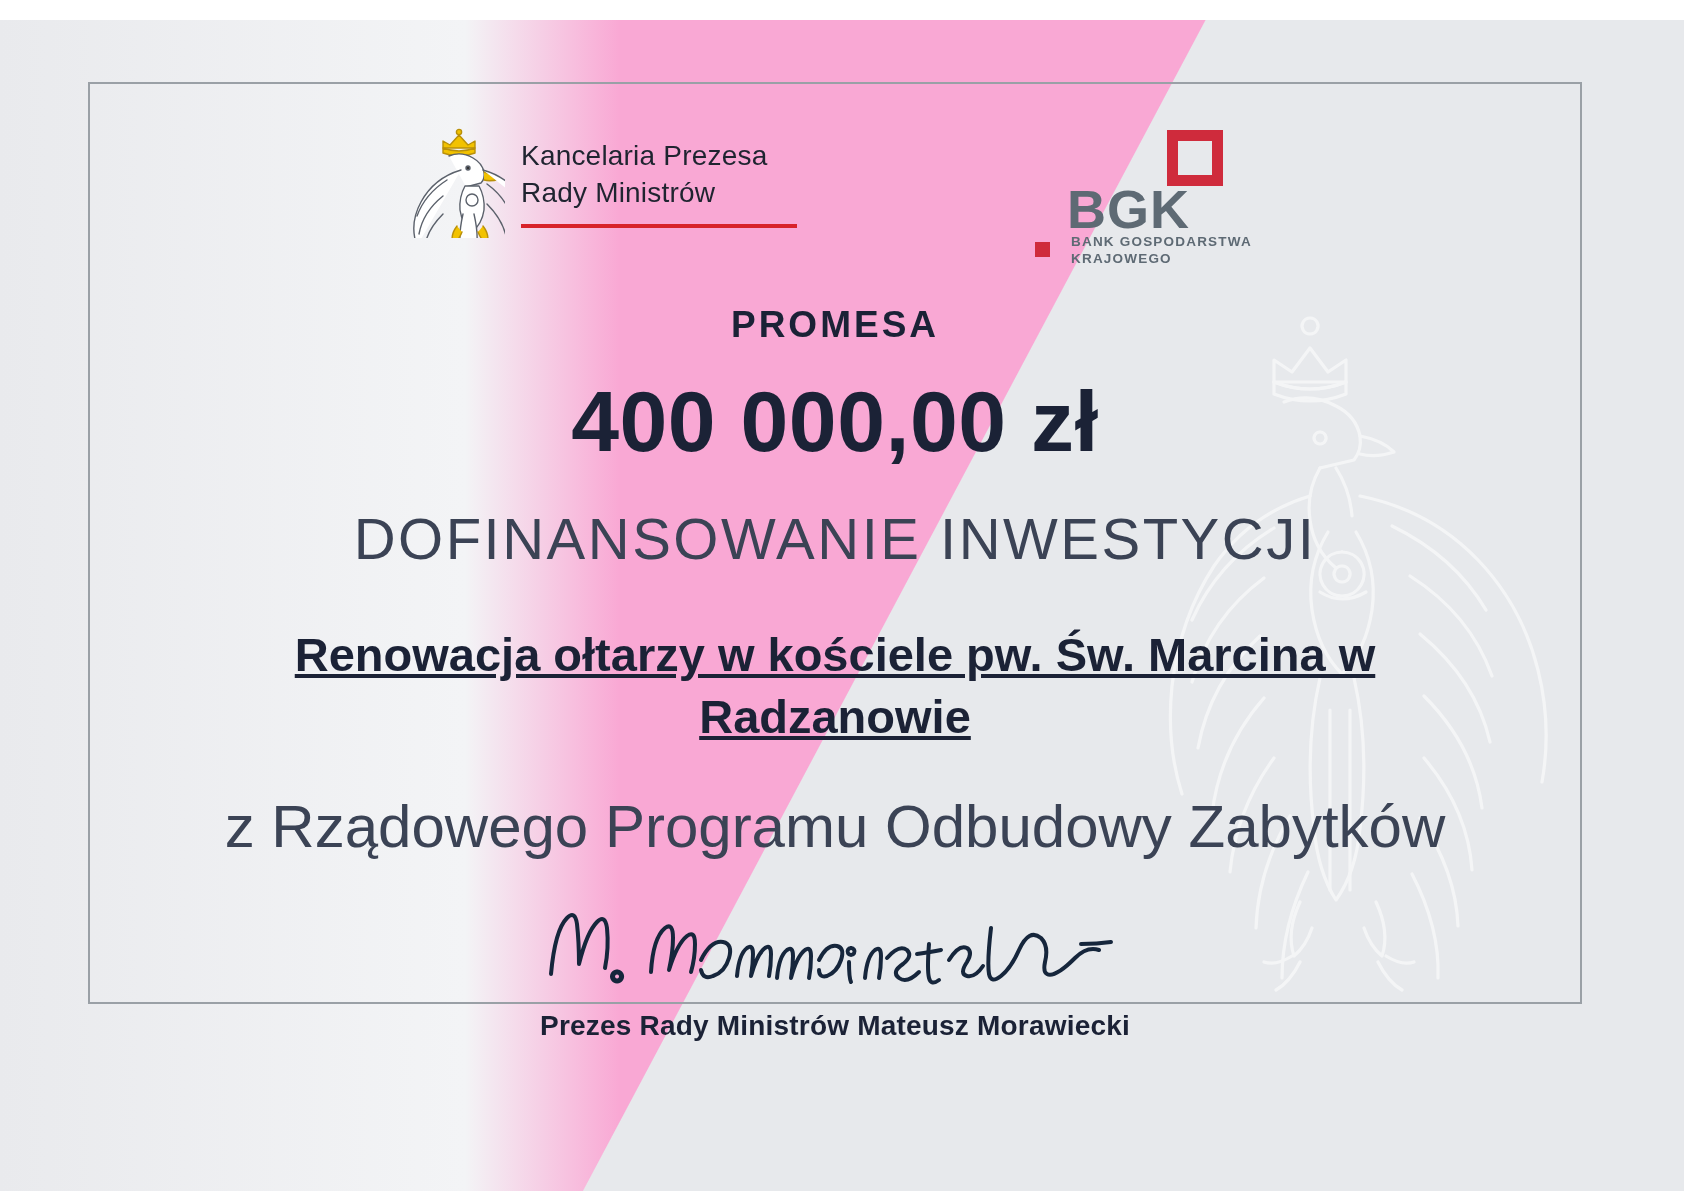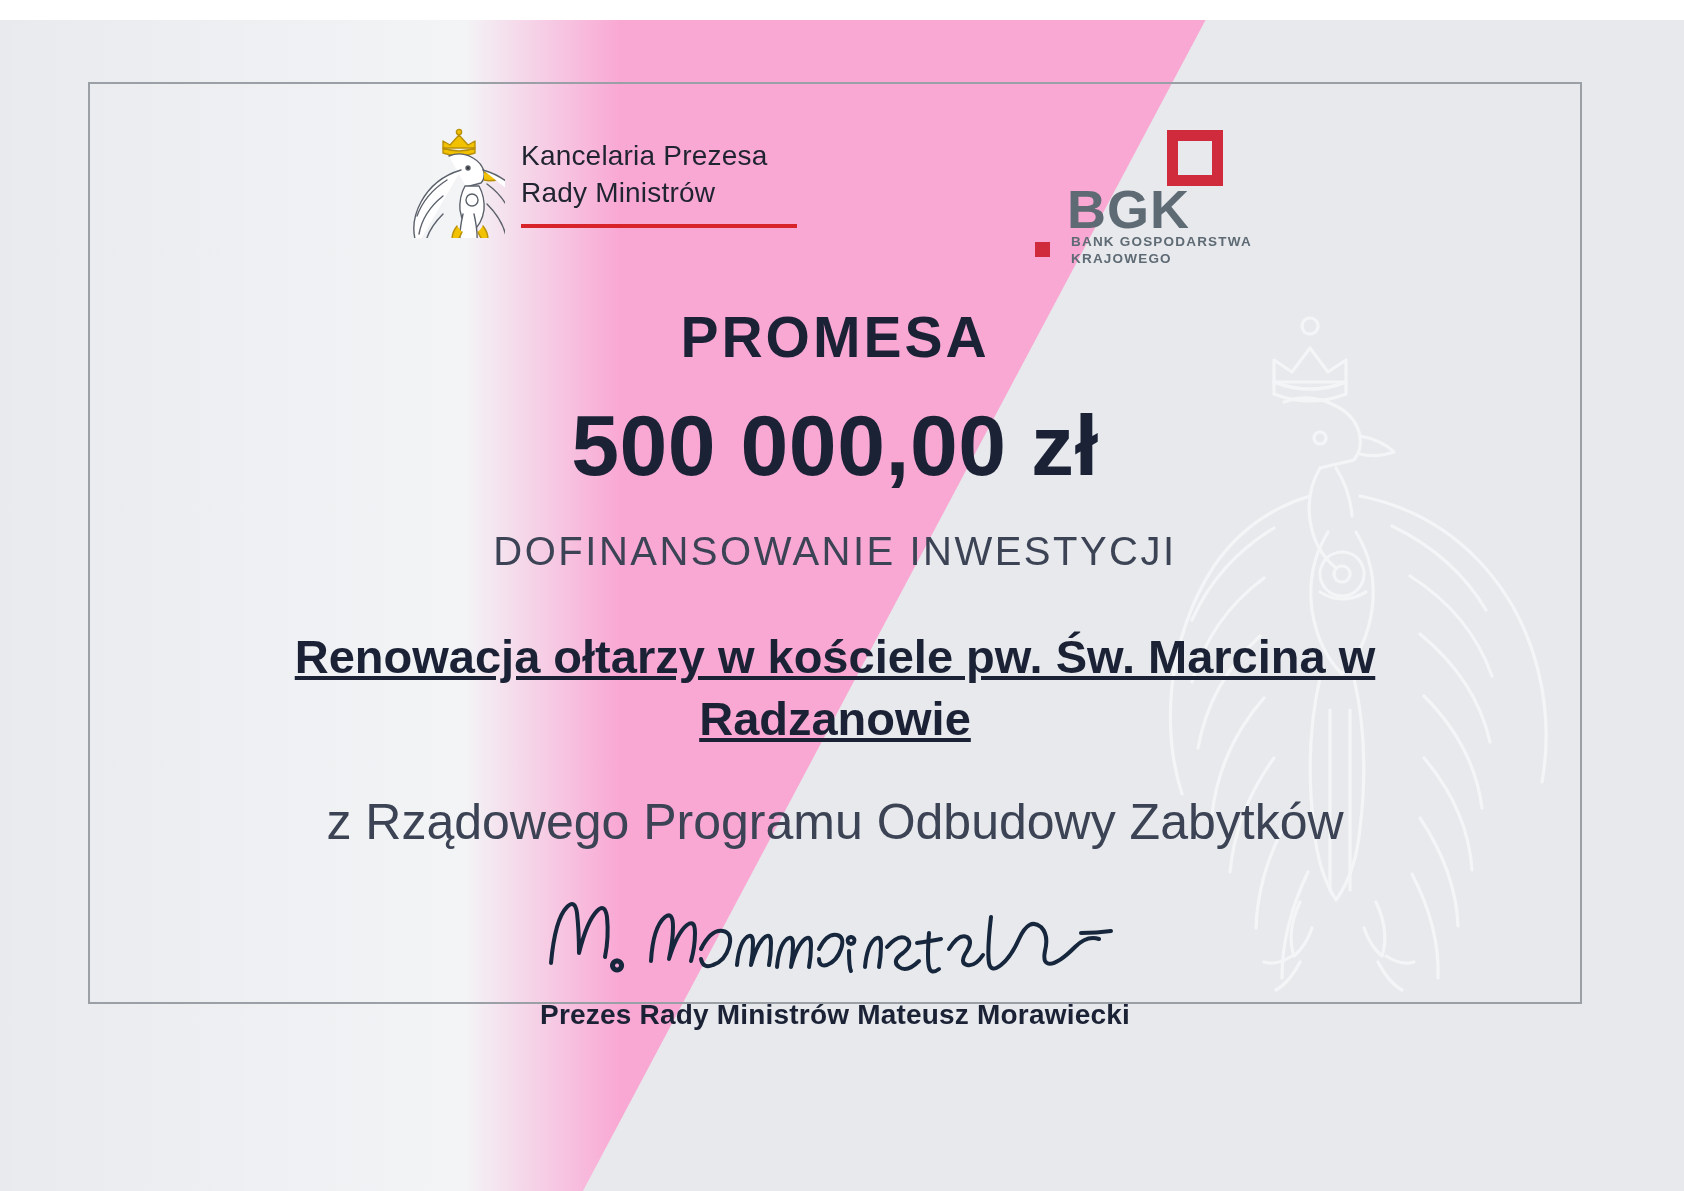--- a/index.html
+++ b/index.html
@@ -151,52 +151,52 @@
     left: 8px;
     top: 112px;
     width: 15px;
     height: 15px;
     background: #cf2b3c;
   }
 
   
   .promesa {
     margin-top: 42px;
-    font-size: 57px;
+    font-size: 37px;
     font-weight: bold;
     letter-spacing: 3px;
     color: #1b2236;
   }
   .amount {
     margin-top: 26px;
     font-size: 86px;
     font-weight: bold;
     letter-spacing: 0.5px;
     color: #1b2236;
   }
   .subtitle {
     margin-top: 34px;
-    font-size: 40px;
+    font-size: 58px;
     letter-spacing: 2.5px;
     color: #3b4355;
     text-align: center;
   }
   .project {
     margin-top: 52px;
     width: 1340px;
     text-align: center;
     font-size: 47px;
     font-weight: bold;
     line-height: 1.32;
     color: #1b2236;
     text-decoration: underline;
   }
   .program {
     margin-top: 40px;
-    font-size: 50px;
+    font-size: 60px;
     color: #3b4355;
     line-height: 1.3;
     text-align: center;
   }
 
   .signature {
     margin-top: 22px;
     width: 620px;
     height: 120px;
   }
@@ -315,21 +315,21 @@
         <div class="bgk-square"></div>
         <div class="bgk-word">BGK</div>
         <div class="bgk-sub">BANK GOSPODARSTWA
 KRAJOWEGO</div>
         <div class="bgk-dot"></div>
       </div>
     </div>
 
     <div class="promesa">PROMESA</div>
 
-    <div class="amount">500 000,00 zł</div>
+    <div class="amount">400 000,00 zł</div>
 
     <div class="subtitle">DOFINANSOWANIE INWESTYCJI</div>
 
     <div class="project">Renowacja ołtarzy w kościele pw. Św. Marcina w Radzanowie</div>
 
     <div class="program">z Rządowego Programu Odbudowy Zabytków</div>
 
     <div class="signature">
       <svg viewBox="0 0 620 120" fill="none" stroke="#16263c" stroke-width="4" stroke-linecap="round" stroke-linejoin="round">
         <path d="M26 86 q4 -44 16 -56 q8 -8 10 6 q2 18 2 40 q8 -32 18 -42 q8 -8 10 6 q2 20 -2 40"></path>

